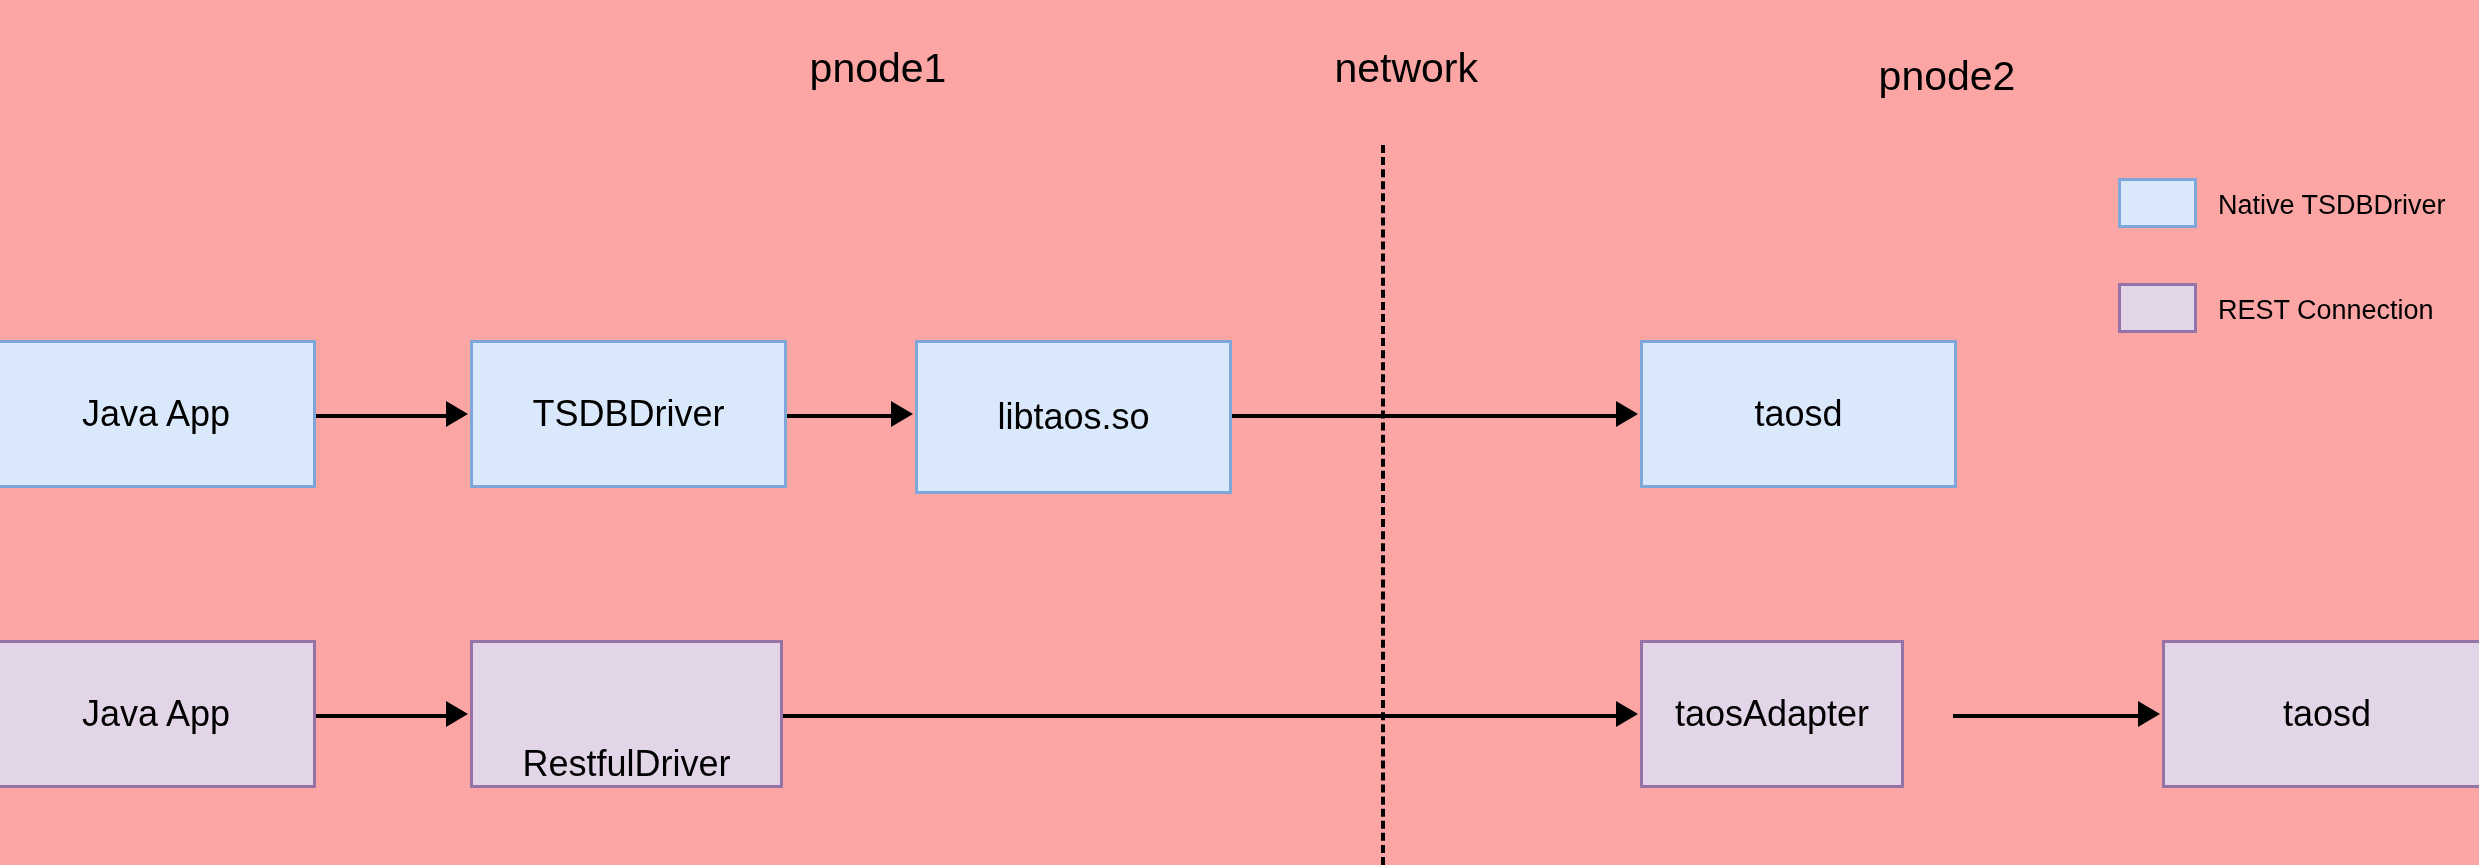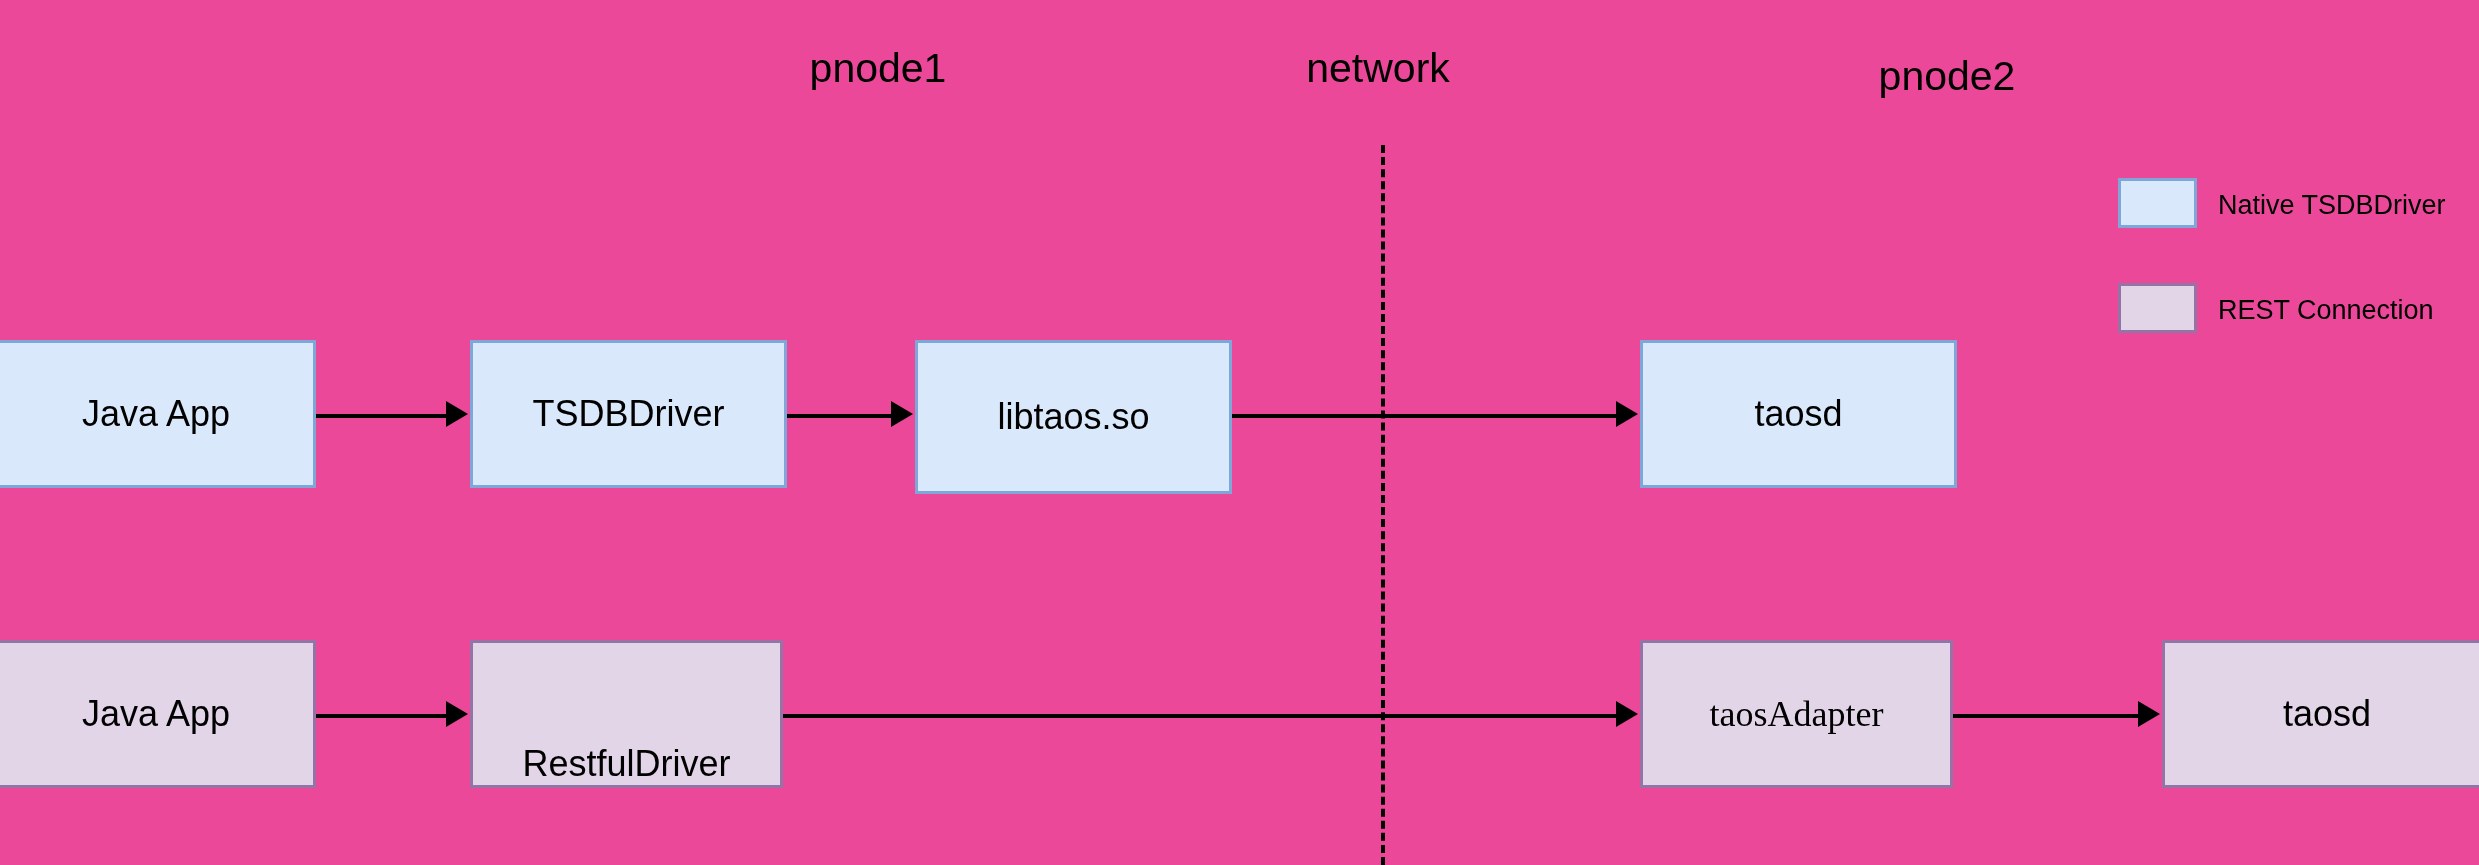--- a/index.html
+++ b/index.html
@@ -4,21 +4,21 @@
 <style>
   html, body {
     margin: 0;
     padding: 0;
     background: #ffffff;
   }
   #canvas {
     position: relative;
     width: 2479px;
     height: 865px;
-    background: #ec4899;
+    background: #fca5a5;
     overflow: hidden;
     font-family: "Liberation Sans", sans-serif;
   }
 
   
   .zone-label {
     position: absolute;
     font-size: 41px;
     color: #000000;
     white-space: nowrap;
@@ -90,21 +90,21 @@
     white-space: nowrap;
     line-height: 1;
   }
 </style>
 </head>
 <body>
 
 <div id="canvas">
 
   <div class="zone-label" style="left:778px; top:48px; width:200px;">pnode1</div>
-  <div class="zone-label" style="left:1278px; top:48px; width:200px;">network</div>
+  <div class="zone-label" style="left:1278px; top:48px; width:200px;text-align:right;">network</div>
   <div class="zone-label" style="left:1847px; top:56px; width:200px;">pnode2</div>
 
   <div class="network-divider" style="left:1381px; top:145px; height:720px;"></div>
 
   <div class="node-box native" style="left:-4px; top:340px; width:320px; height:148px;">
     <span>Java App</span>
   </div>
 
   <div class="connector" style="left:316px; top:414px; width:132px;"></div>
   <div class="arrow-head" style="left:446px; top:401px;"></div>
@@ -134,21 +134,21 @@
   <div class="connector" style="left:316px; top:714px; width:132px;"></div>
   <div class="arrow-head" style="left:446px; top:701px;"></div>
 
   <div class="node-box rest" style="left:470px; top:640px; width:313px; height:148px;align-items:flex-end;">
     <span>RestfulDriver</span>
   </div>
 
   <div class="connector" style="left:783px; top:714px; width:835px;"></div>
   <div class="arrow-head" style="left:1616px; top:701px;"></div>
 
-  <div class="node-box rest" style="left:1640px; top:640px; width:313px; height:148px;font-family:Liberation Serif, serif;">
+  <div class="node-box rest" style="left:1640px; top:640px; width:264px; height:148px;">
     <span>taosAdapter</span>
   </div>
 
   <div class="connector" style="left:1953px; top:714px; width:187px;"></div>
   <div class="arrow-head" style="left:2138px; top:701px;"></div>
 
   <div class="node-box rest" style="left:2162px; top:640px; width:330px; height:148px;">
     <span>taosd</span>
   </div>
 

